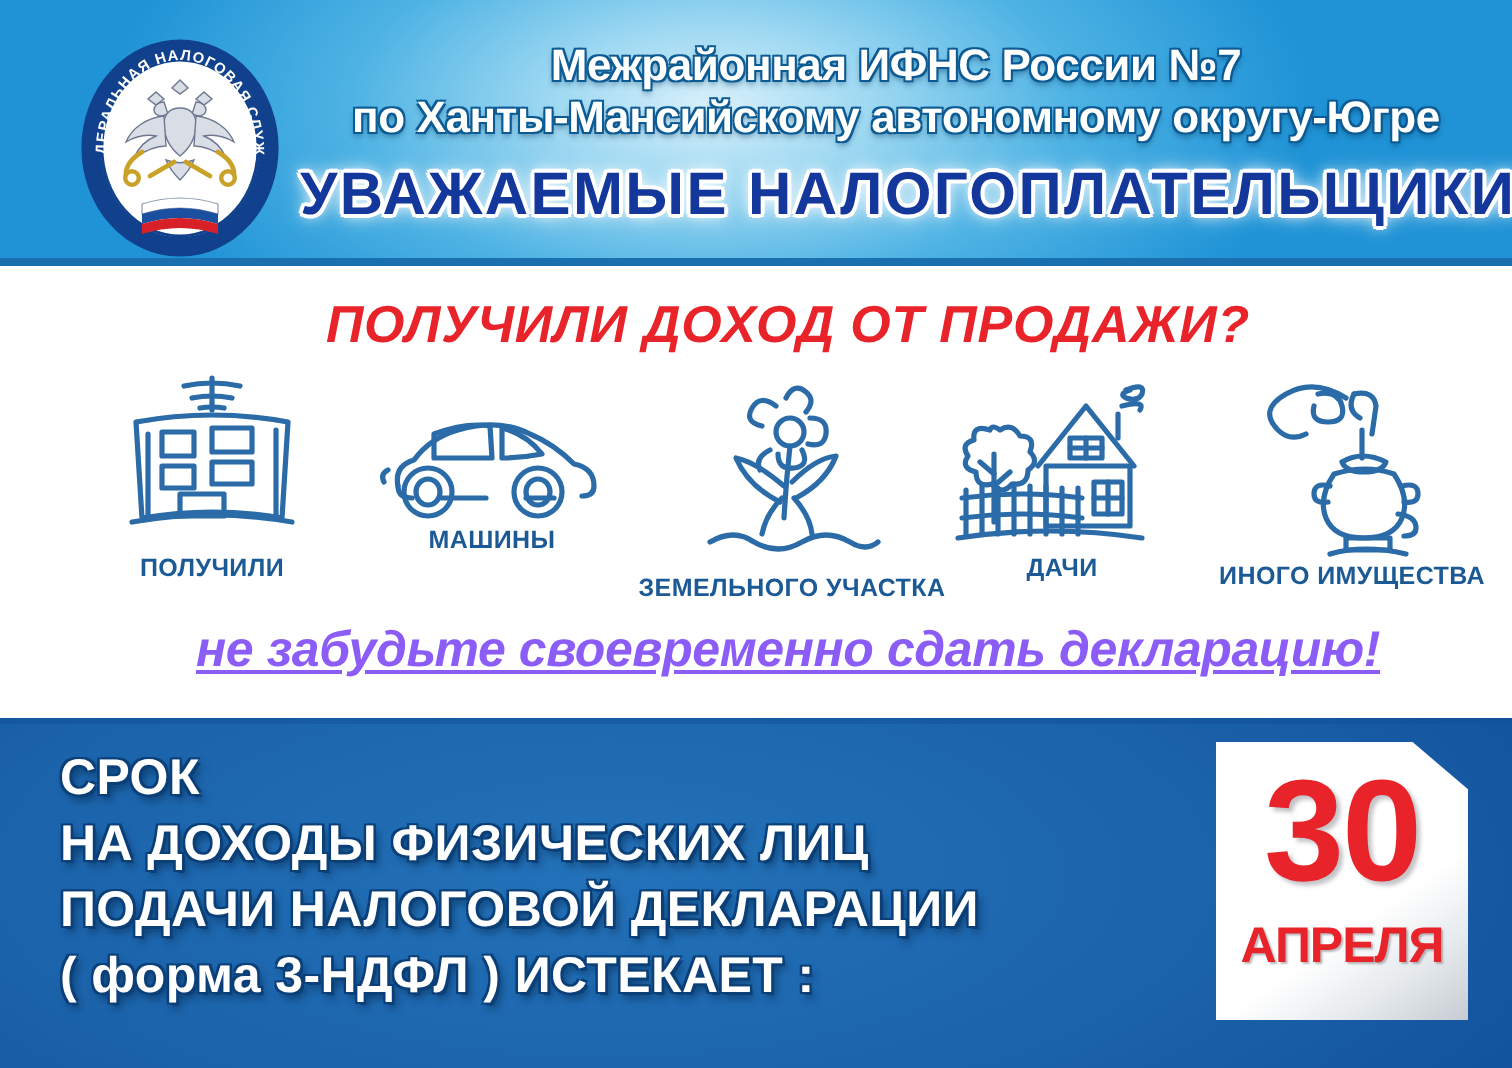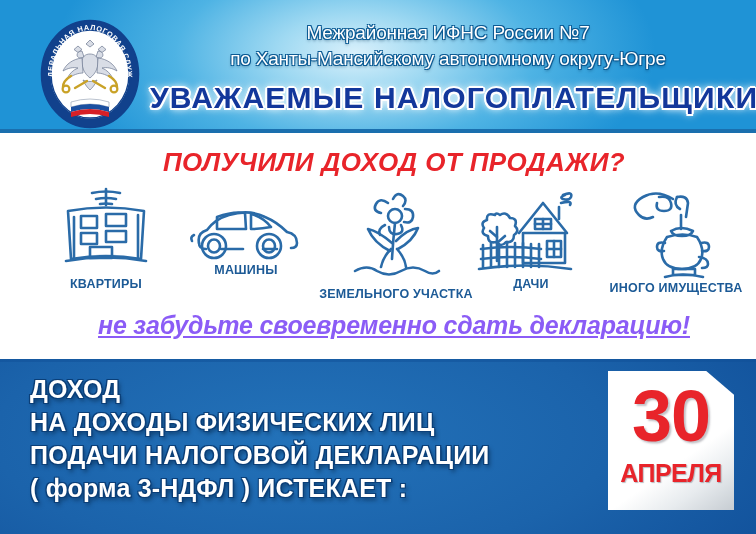--- a/index.html
+++ b/index.html
@@ -31,22 +31,22 @@
     position:absolute;left:35px;top:18px;width:110px;height:112px;
   }
   .emblem svg{display:block;width:110px;height:112px;}
 
   .hdr-text{
     position:absolute;left:150px;top:20px;width:596px;
     text-align:center;
   }
   .hdr-line{
     font-family:"Liberation Sans",sans-serif;
-    font-weight:normal;
-    font-size:19px;
+    font-weight:bold;
+    font-size:22px;
     line-height:26px;
     color:#ffffff;
     letter-spacing:-0.2px;
     text-shadow:
       1px 1px 0 #0c5b94, -1px 1px 0 #0c5b94,
       1px -1px 0 #0c5b94, -1px -1px 0 #0c5b94,
       0 2px 3px rgba(4,50,85,.55);
     white-space:nowrap;
   }
   .hdr-big{
@@ -265,21 +265,21 @@
             <path d="M14 78 q40 -7 80 0"></path>
             <path d="M22 34 l0 42"></path>
             <path d="M86 32 l0 44"></path>
             <path d="M29 33 h16 v12 h-16 z"></path>
             <path d="M54 31 h20 v12 h-20 z"></path>
             <path d="M29 50 h16 v11 h-16 z"></path>
             <path d="M54 48 h20 v11 h-20 z"></path>
             <path d="M38 64 h22 v11 h-22 z"></path>
           </g>
         </svg>
-        <div class="icon-label">КВАРТИРЫ</div>
+        <div class="icon-label">ПОЛУЧИЛИ</div>
       </div>
 
       <div class="icon-cell cell-cars">
         <svg class="icon-art" width="118" height="70" viewBox="0 0 118 70">
           <g fill="none" stroke="#2a6ba8" stroke-width="2.6" stroke-linecap="round" stroke-linejoin="round">
             <path d="M12 46 q-2 -10 8 -13 q8 -11 22 -15 q20 -6 36 2 q12 5 22 15 q10 2 10 11 q0 5 -6 5"></path>
             <path d="M12 46 q0 6 7 6"></path>
             <path d="M34 52 h22"></path>
             <path d="M76 52 h14"></path>
             <path d="M30 20 q16 -6 28 -4 l1 16 q-16 0 -29 0 z"></path>
@@ -385,21 +385,21 @@
         <div class="icon-label">ИНОГО ИМУЩЕСТВА</div>
       </div>
 
     </div>
 
     <div class="cta">не забудьте своевременно сдать декларацию!</div>
   </div>
 
   <div class="bottom">
     <div class="bottom-text">
-      <div class="bline">ДОХОД</div>
+      <div class="bline">СРОК</div>
       <div class="bline">НА  ДОХОДЫ ФИЗИЧЕСКИХ  ЛИЦ</div>
       <div class="bline">ПОДАЧИ  НАЛОГОВОЙ ДЕКЛАРАЦИИ</div>
       <div class="bline">( форма 3-НДФЛ ) ИСТЕКАЕТ :</div>
     </div>
   </div>
 
   <div class="badge">
     <div class="badge-inner">
       <div class="badge-day">30</div>
       <div class="badge-month">АПРЕЛЯ</div>

